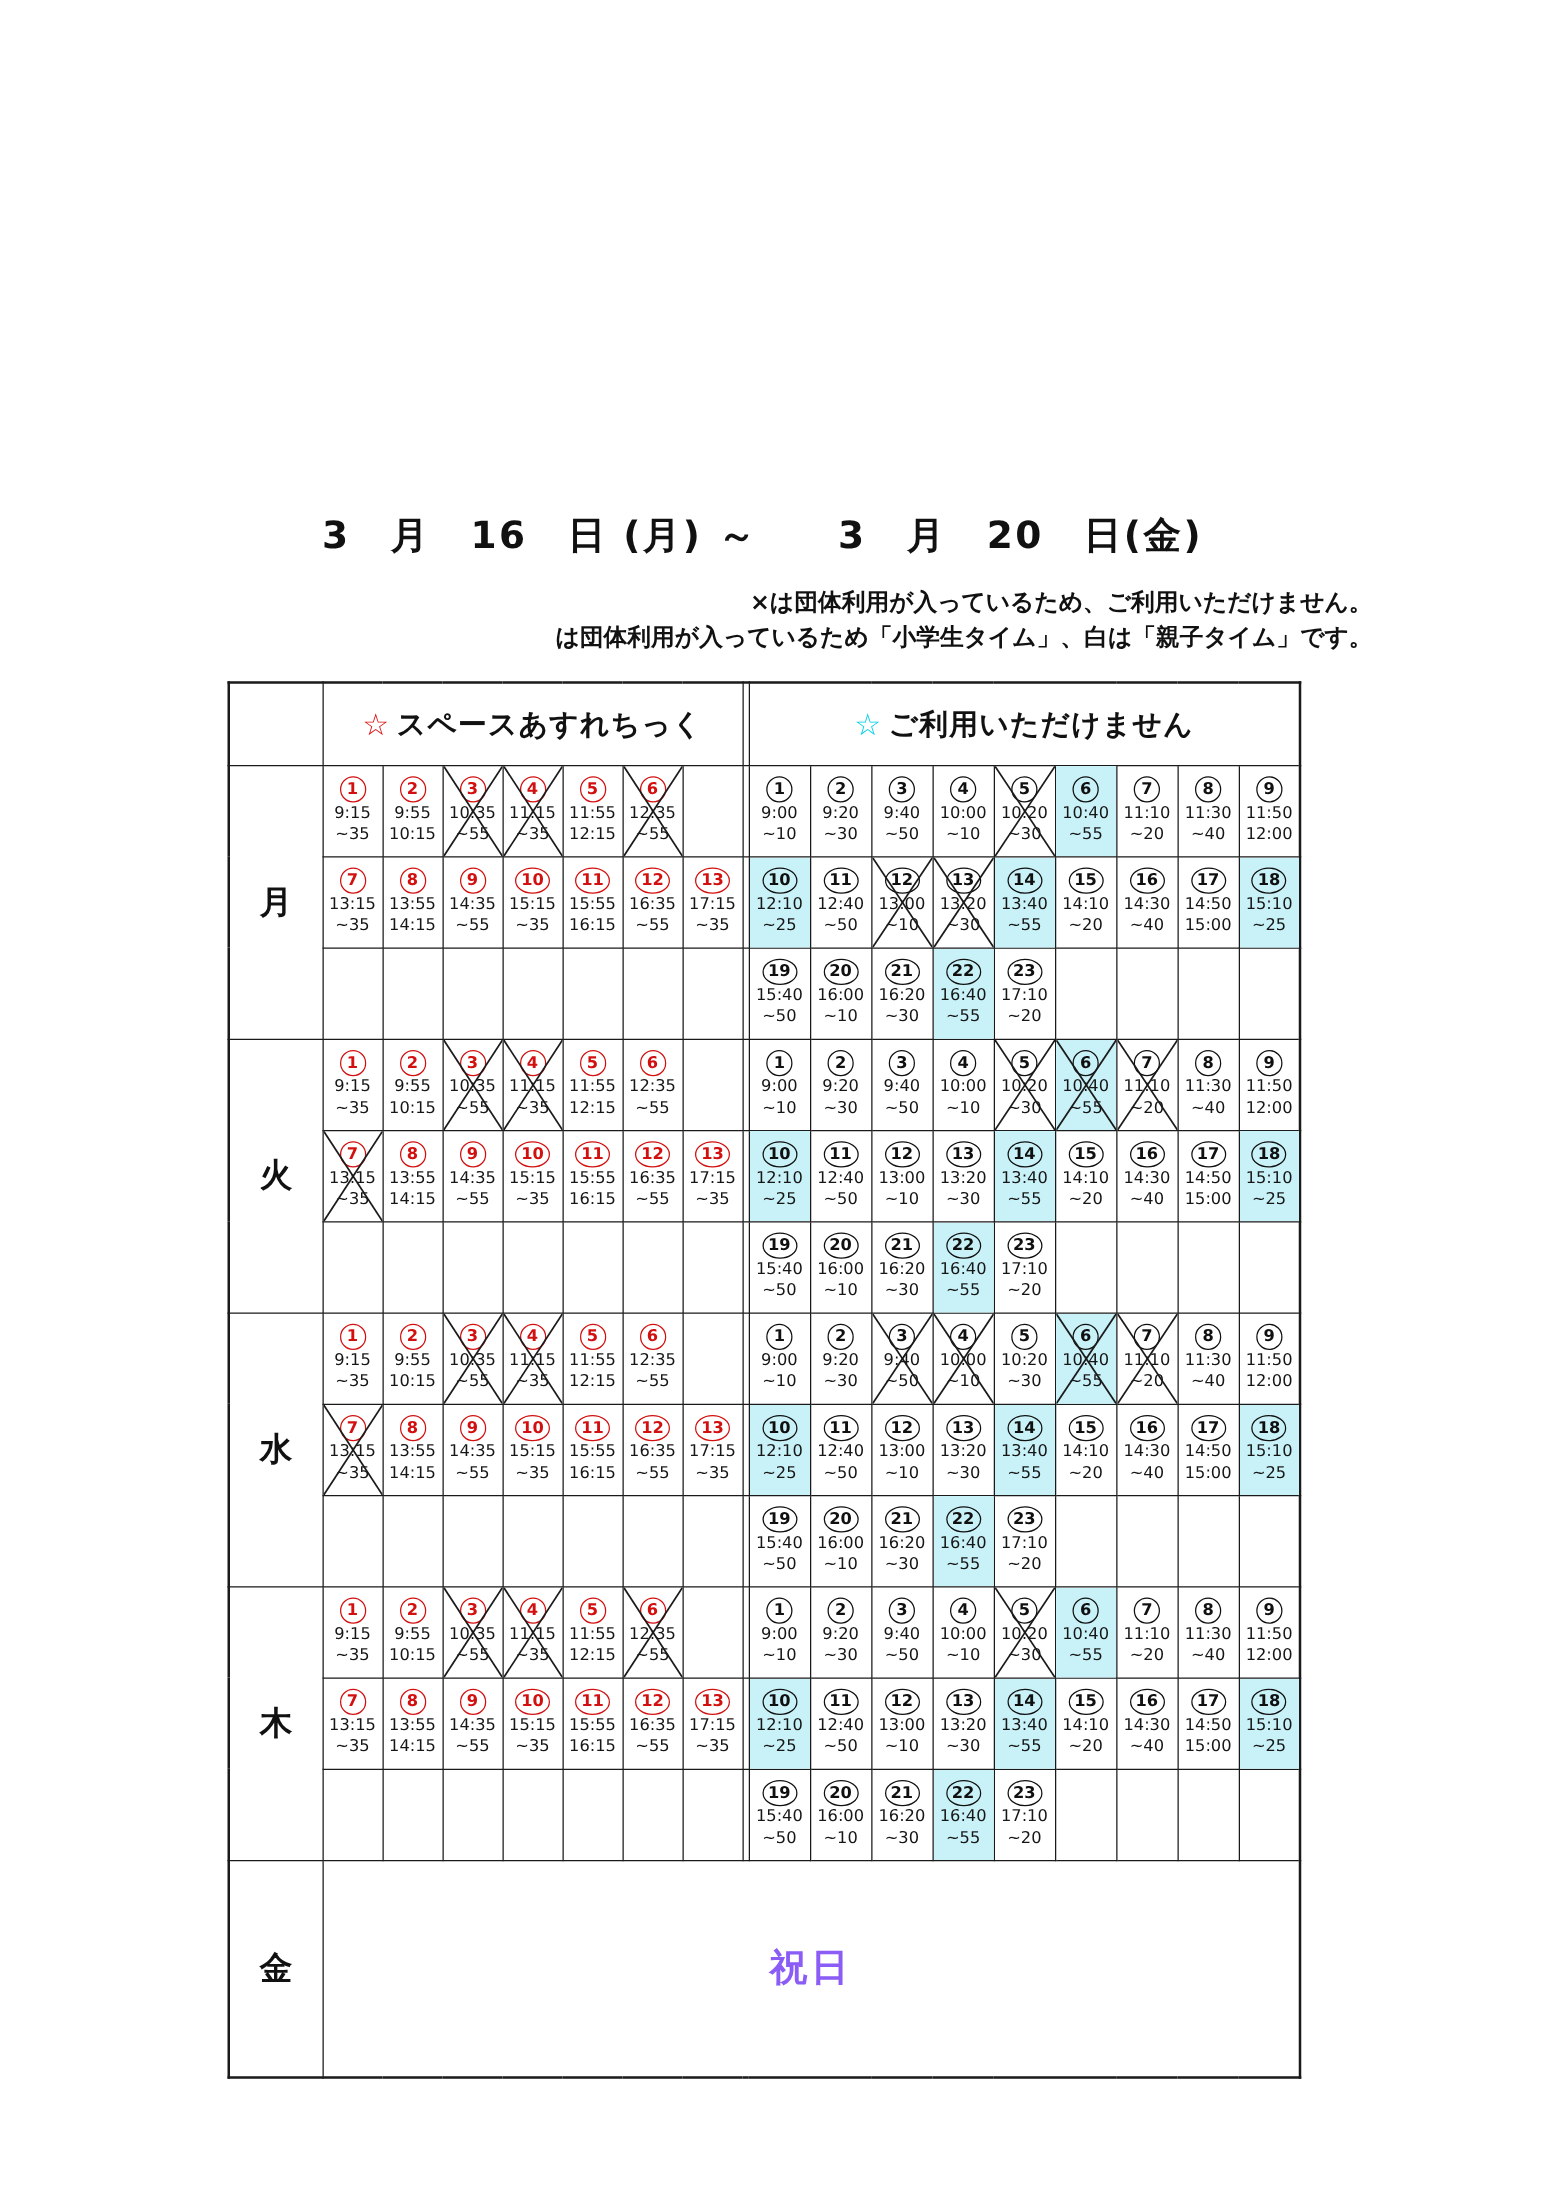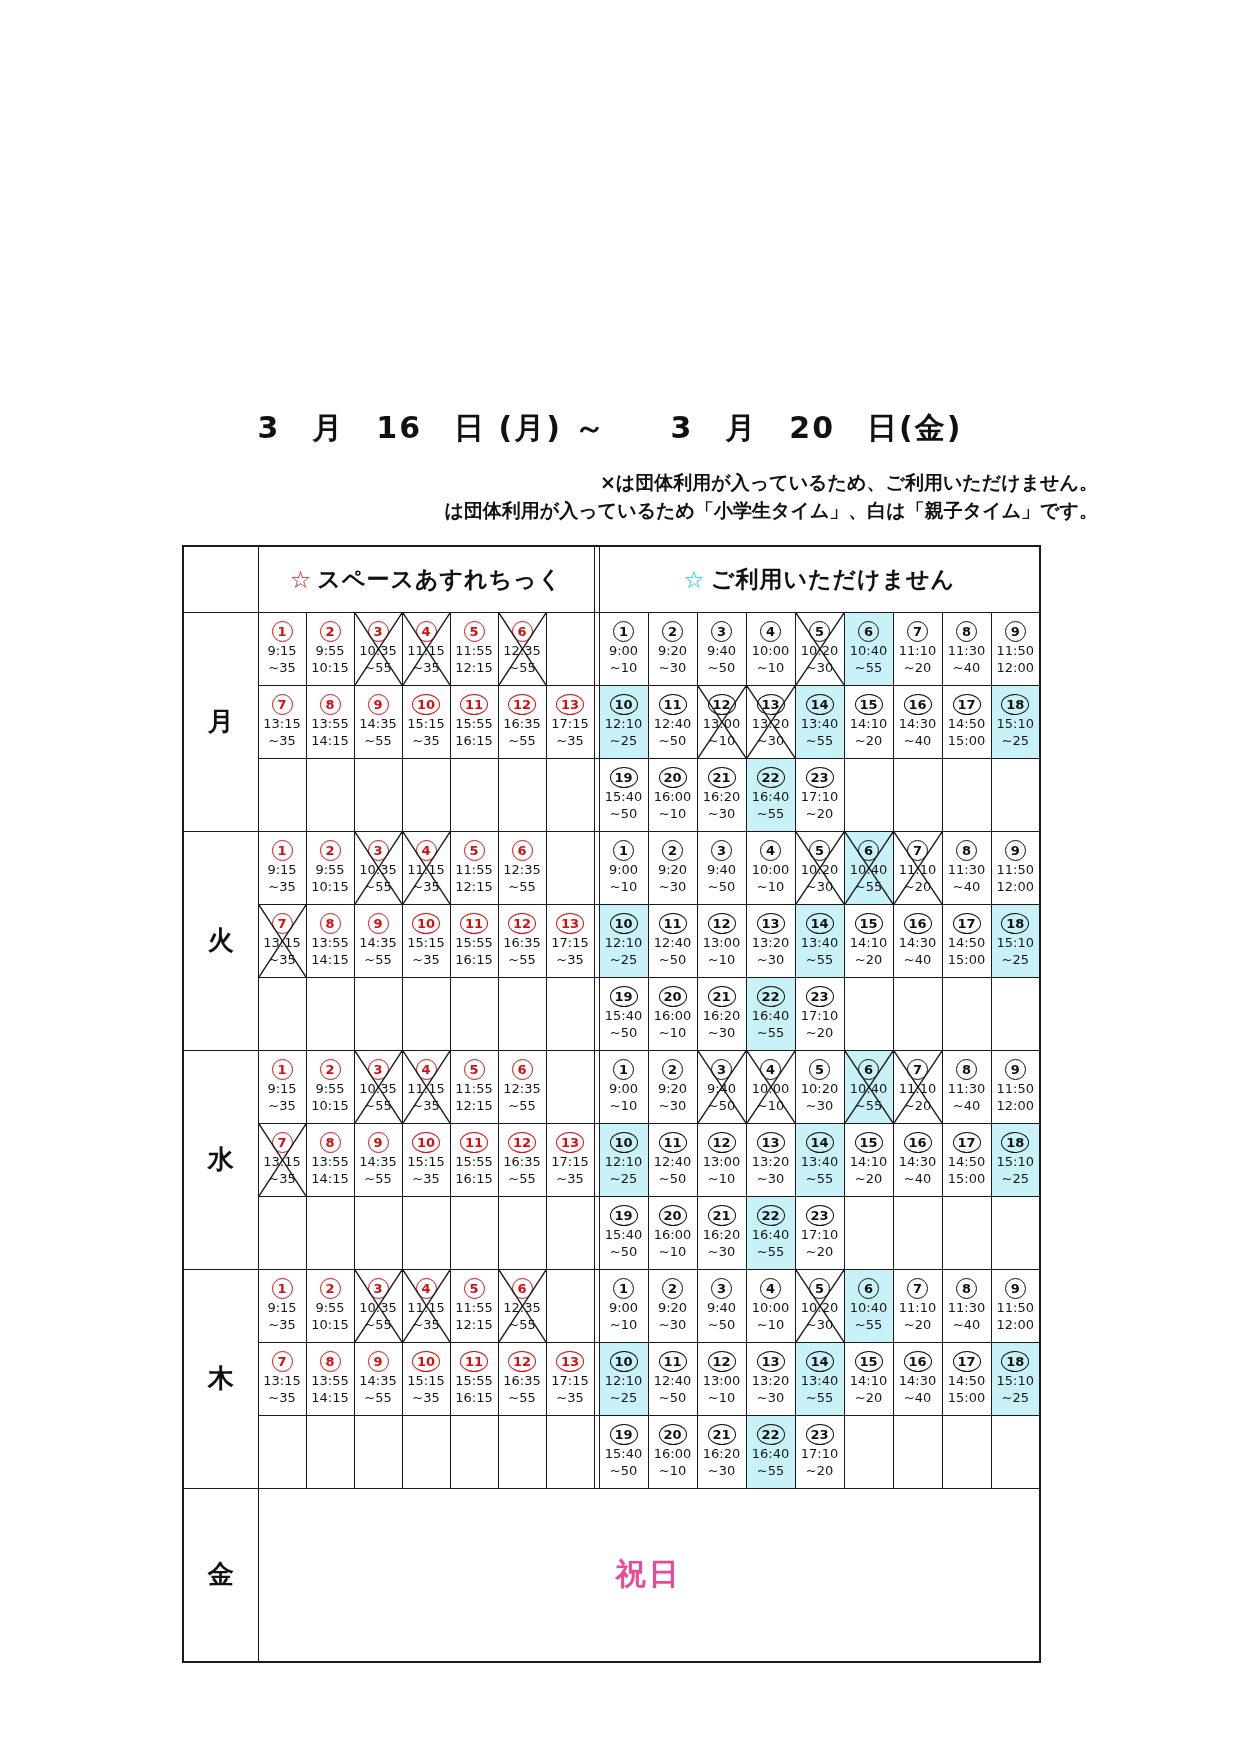--- a/index.html
+++ b/index.html
@@ -22,21 +22,21 @@
   .slot{display:flex;flex-direction:column;align-items:center;justify-content:center;
         width:100%;height:100%;}
   .circ{display:inline-flex;align-items:center;justify-content:center;height:21px;min-width:21px;
         border:1.6px solid;border-radius:50%;font-size:13px;font-weight:bold;line-height:1;
         box-sizing:border-box;}
   .c2{min-width:28px;}
   .left-acc{color:#d21010;}
   .right-acc{color:#101010;}
   .t{font-size:13px;line-height:16px;color:#161616;margin-top:1px;white-space:nowrap;}
   td.blue{background:#c9f2f8;}
-  .holiday{font-size:30px;font-weight:bold;color:#ec4899;letter-spacing:3px;}
+  .holiday{font-size:30px;font-weight:bold;color:#8b5cf6;letter-spacing:3px;}
   svg.cross{position:absolute;left:0;top:0;width:100%;height:100%;pointer-events:none;}
 </style>
 </head>
 <body>
 
 <div class="page">
 
   <div class="title">3　月　16　日 (月) ～　　3　月　20　日(金)</div>
 
   <div class="notes">

